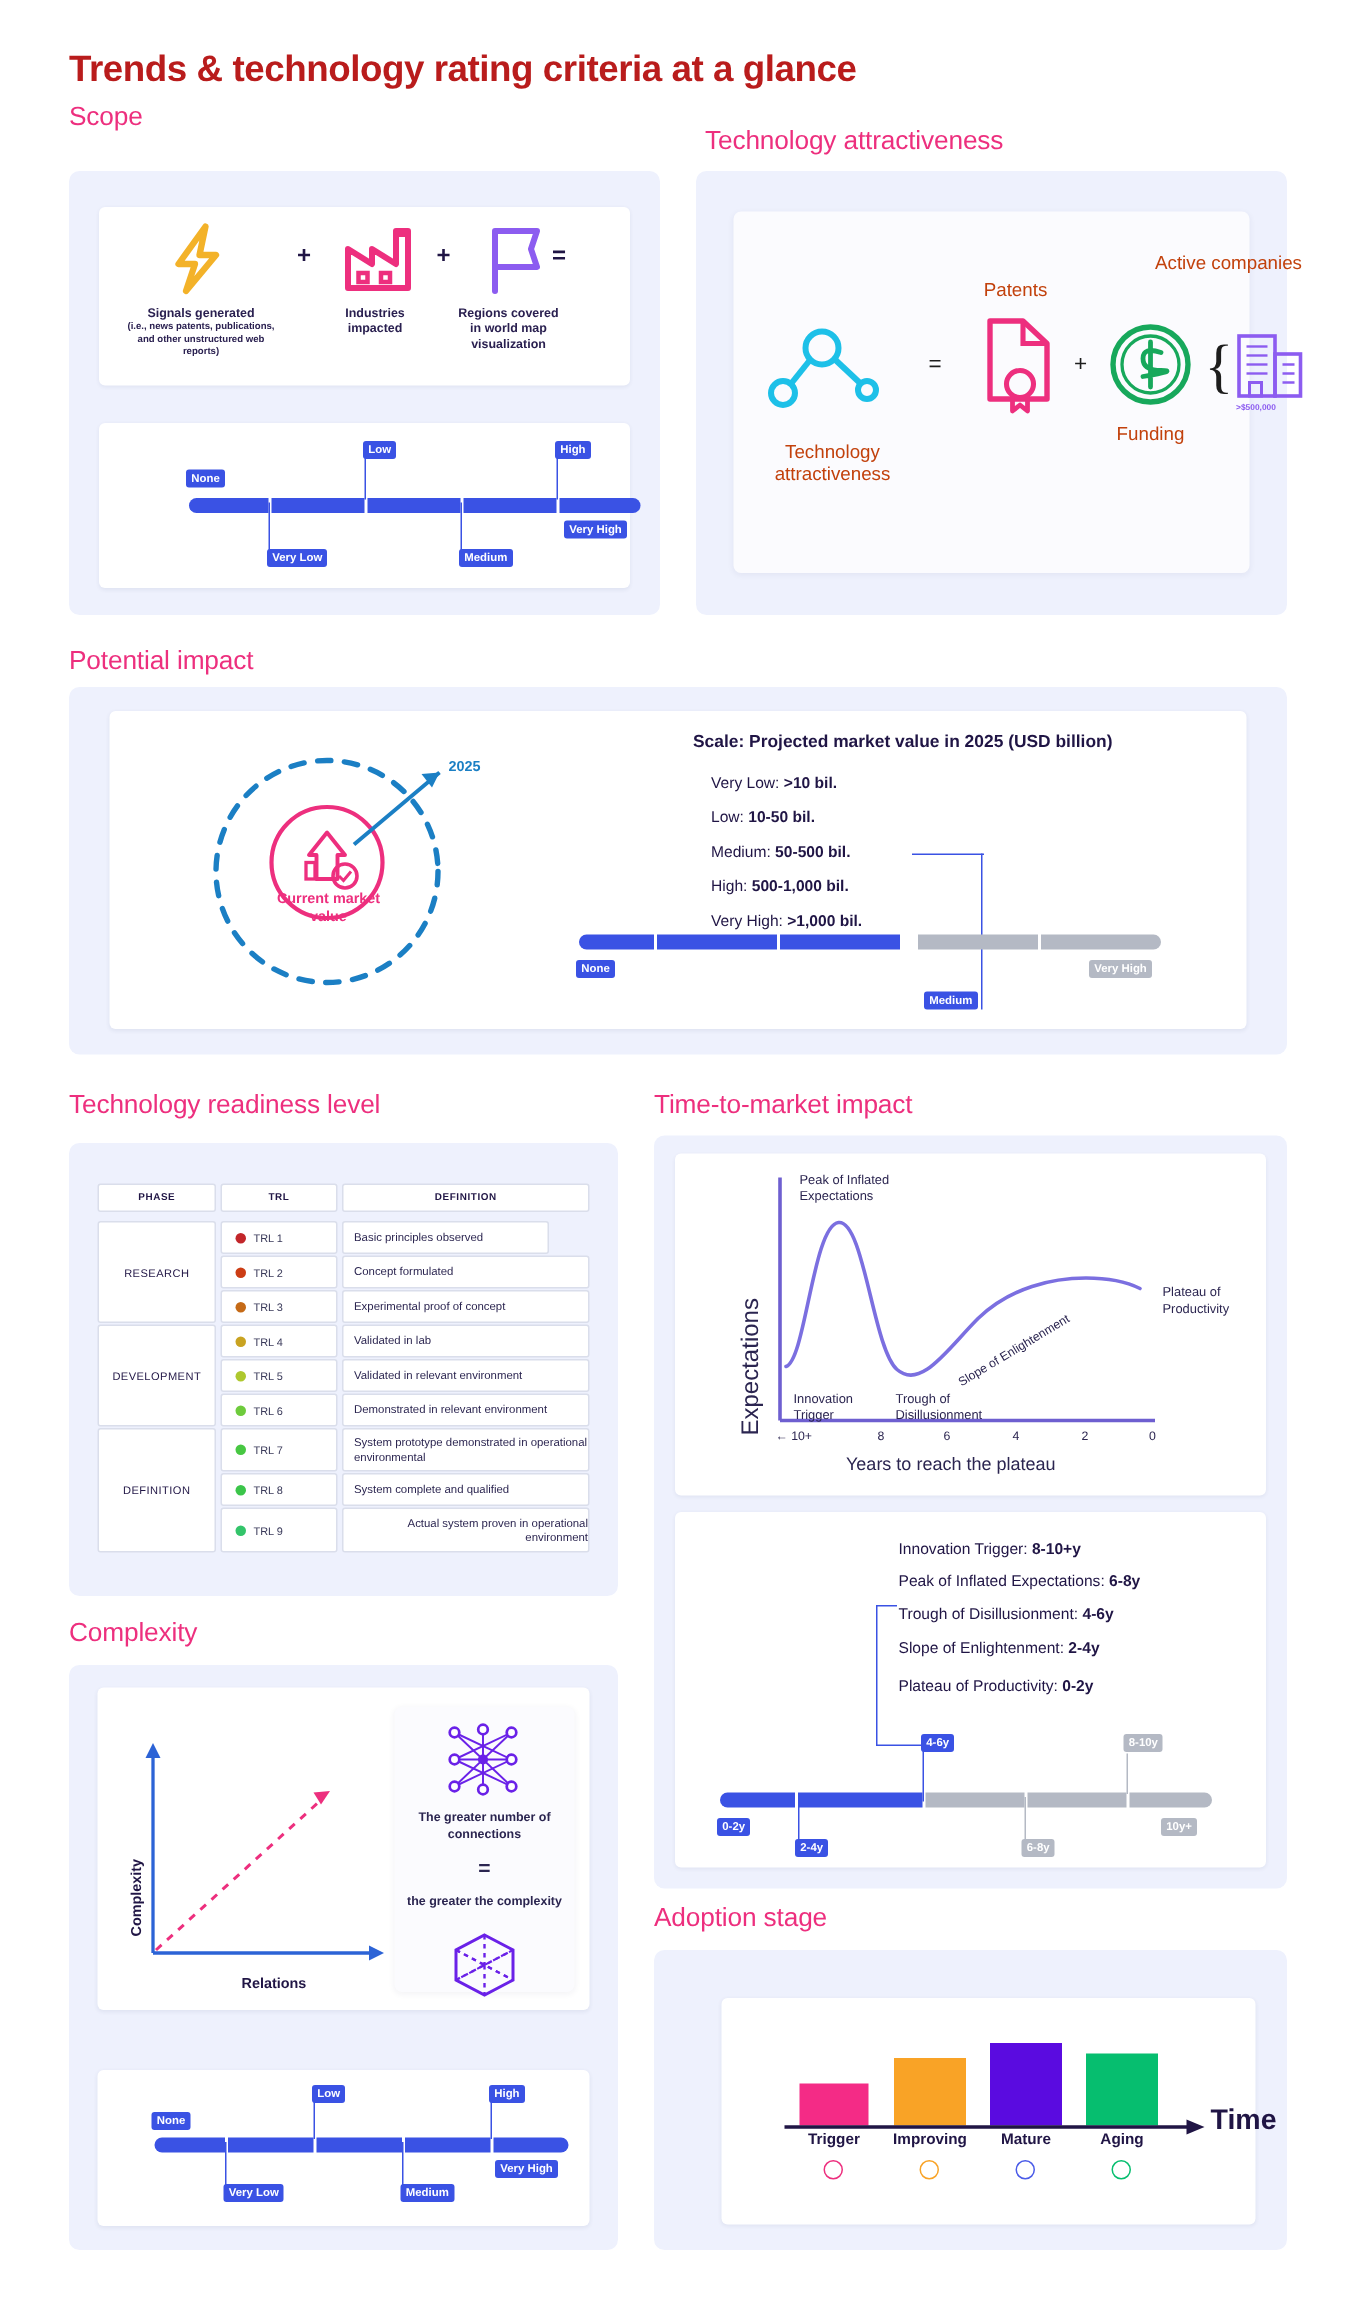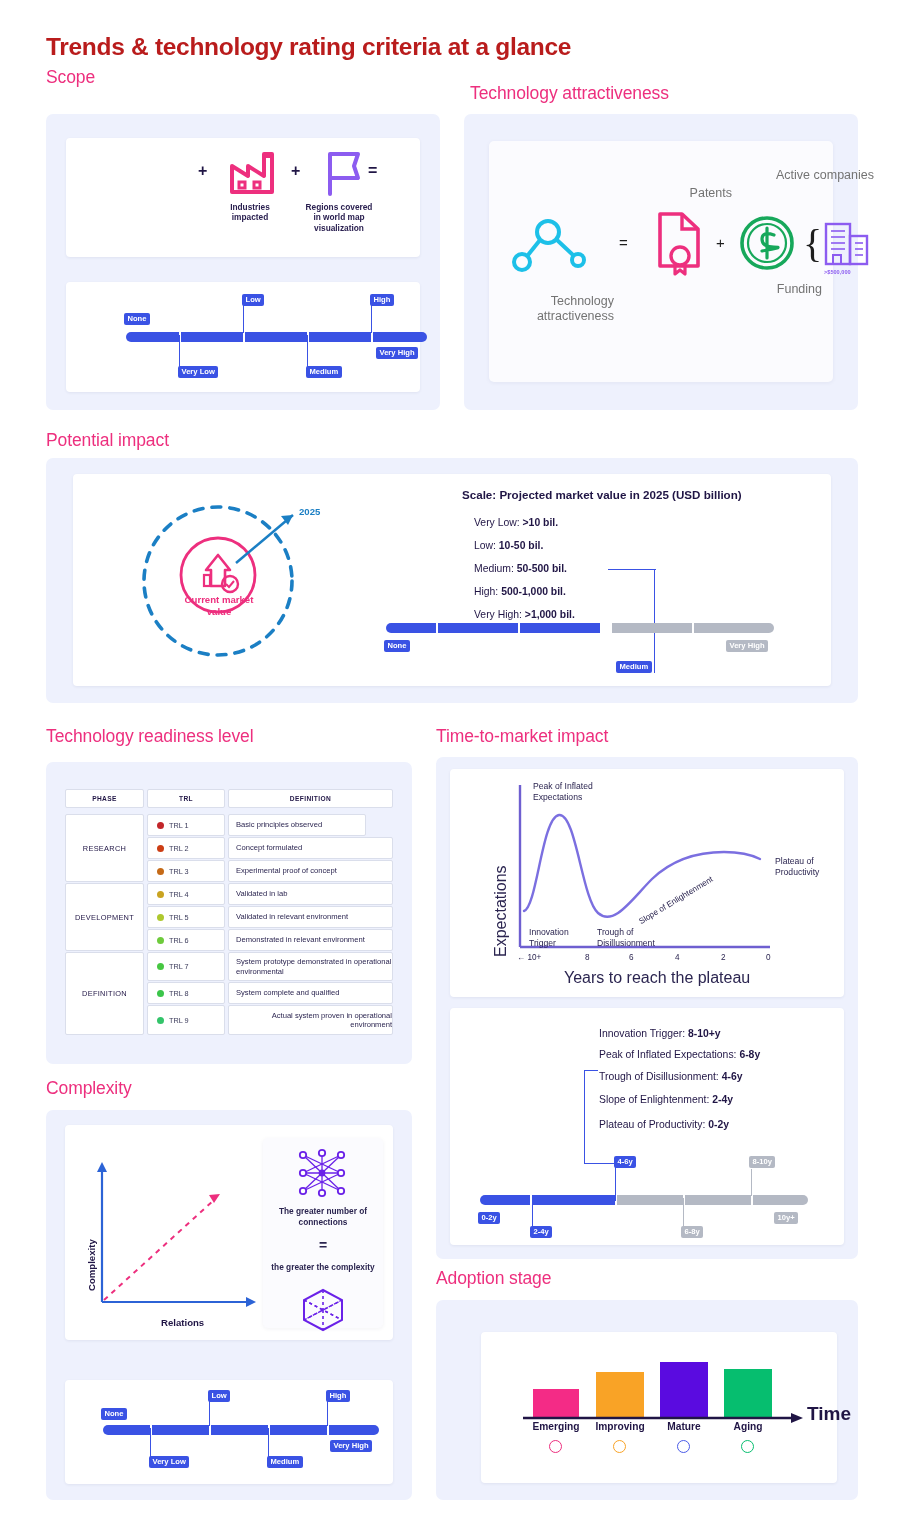--- a/index.html
+++ b/index.html
@@ -58,21 +58,21 @@
   .tick { position: absolute; width: 1.4px; background: #3A52E4; }
   .tick.grey { background: #B4B9C4; }
   .lbl {
     position: absolute; background: #3A52E4; color: #fff;
     font-size: 7.6px; font-weight: bold; padding: 1.5px 3.5px;
     border-radius: 2px; white-space: nowrap; line-height: 1.15;
   }
   .lbl.grey { background: #B4B9C4; }
 
   
-  .ta-label { position: absolute; font-size: 12.5px; color: #737373; text-align: right; line-height: 1.2; }
+  .ta-label { position: absolute; font-size: 12.5px; color: #c2410c; text-align: center; line-height: 1.2; }
   .ta-op { position: absolute; font-size: 15px; color: #1d1d1d; }
 
   
   .pi-scale-title { position: absolute; font-size: 11.6px; font-weight: bold; color: #201545; }
   .pi-row { position: absolute; font-size: 10.4px; color: #201545; white-space: nowrap; }
   .pi-row b { font-weight: bold; }
   .cmv-text { position: absolute; text-align: center; font-size: 9.6px; font-weight: bold; color: #ED2F7E; line-height: 1.25; }
   .year-2025 { position: absolute; font-size: 9.6px; font-weight: bold; color: #1B7FC4; }
 
   
@@ -96,21 +96,21 @@
     position: absolute; border: 1px solid #DADEEB; border-radius: 2px; background: #fff;
     display: flex; align-items: center; font-size: 7.6px; color: #2b2550;
     padding-left: 7px; line-height: 1.2;
   }
 
   
   .hc-axis-y { position: absolute; font-size: 16px; color: #2b2550;
     transform: rotate(-90deg); transform-origin: left top; white-space: nowrap; }
   .hc-t { position: absolute; font-size: 8.6px; color: #2b2550; line-height: 1.25; }
   .hc-tick { position: absolute; font-size: 8.2px; color: #2b2550; }
-  .hc-xlab { position: absolute; font-size: 16px; color: #2b2550; }
+  .hc-xlab { position: absolute; font-size: 12px; color: #2b2550; }
   .hc-slope { position: absolute; font-size: 8.2px; color: #2b2550;
     transform: rotate(-31deg); transform-origin: left bottom; white-space: nowrap; }
 
   
   .ttm-row { position: absolute; font-size: 10.4px; color: #201545; white-space: nowrap; }
   .ttm-row b { font-weight: bold; }
 
   
   .cx-axis-label { position: absolute; font-size: 9.6px; font-weight: bold; color: #201545; }
   .cx-y { transform: rotate(-90deg); transform-origin: left top; white-space: nowrap; }
@@ -127,20 +127,27 @@
 
 <div class="page">
 
   <div class="main-title">Trends &amp; technology rating criteria at a glance</div>
 
   <div class="sec-title" style="left:46px; top:67px;">Scope</div>
 
   <div class="panel" style="left:46px; top:114px; width:394px; height:296px;">
     <div class="card" style="left:20px; top:24px; width:354px; height:119px;"></div>
 
+    <div class="icon-col" style="left:28px; top:32px; width:120px;">
+      <svg width="120" height="52" viewBox="0 0 120 52">
+        <path d="M63 5 L45 30 L56 30 L50 48 L70 24 L59 24 Z" fill="none" stroke="#F3B229" stroke-width="4.2" stroke-linejoin="round" stroke-linecap="round"></path>
+      </svg>
+      <div class="icon-caption">Signals generated</div>
+      <div class="icon-sub" style="padding:1px 6px 0 6px;">(i.e., news patents, publications, and other unstructured web reports)</div>
+    </div>
     <div class="op" style="left:152px; top:48px;">+</div>
 
     <div class="icon-col" style="left:168px; top:32px; width:72px;">
       <svg width="72" height="52" viewBox="0 0 72 52">
         <path d="M18 46 L18 20 L34 30 L34 20 L50 30 L50 8 L58 8 L58 46 Z" fill="none" stroke="#ED2F7E" stroke-width="4" stroke-linejoin="round"></path>
         <rect x="50" y="7" width="9" height="5" fill="#ED2F7E"></rect>
         <rect x="25" y="36" width="6" height="6" fill="none" stroke="#ED2F7E" stroke-width="3"></rect>
         <rect x="40" y="36" width="6" height="6" fill="none" stroke="#ED2F7E" stroke-width="3"></rect>
       </svg>
       <div class="icon-caption">Industries impacted</div>
@@ -513,21 +520,21 @@
     <div class="ad-bar" style="left:97px; top:89px; width:46px; height:28px; background:#F42B86;"></div>
     <div class="ad-bar" style="left:160px; top:72px; width:48px; height:45px; background:#F9A326;"></div>
     <div class="ad-bar" style="left:224px; top:62px; width:48px; height:55px; background:#5A0BE0;"></div>
     <div class="ad-bar" style="left:288px; top:69px; width:48px; height:48px; background:#06BE6F;"></div>
 
     <svg width="320" height="16" viewBox="0 0 320 16" style="position:absolute; left:85px; top:110px;">
       <line x1="2" y1="8" x2="272" y2="8" stroke="#201545" stroke-width="2.4"></line>
       <path d="M282 8 l-12 -5 l0 10 z" fill="#201545"></path>
     </svg>
 
-    <div class="ad-lab" style="left:85px; top:121px; width:70px;">Emerging</div>
+    <div class="ad-lab" style="left:85px; top:121px; width:70px;">Trigger</div>
     <div class="ad-lab" style="left:147px; top:121px; width:74px;">Improving</div>
     <div class="ad-lab" style="left:213px; top:121px; width:70px;">Mature</div>
     <div class="ad-lab" style="left:277px; top:121px; width:70px;">Aging</div>
 
     <div class="ad-ring" style="left:113px; top:140px; border-color:#ED2F7E;"></div>
     <div class="ad-ring" style="left:177px; top:140px; border-color:#F9A326;"></div>
     <div class="ad-ring" style="left:241px; top:140px; border-color:#4A5BE8;"></div>
     <div class="ad-ring" style="left:305px; top:140px; border-color:#06BE6F;"></div>
 
     <div class="ad-time" style="left:371px; top:103px;">Time</div>

